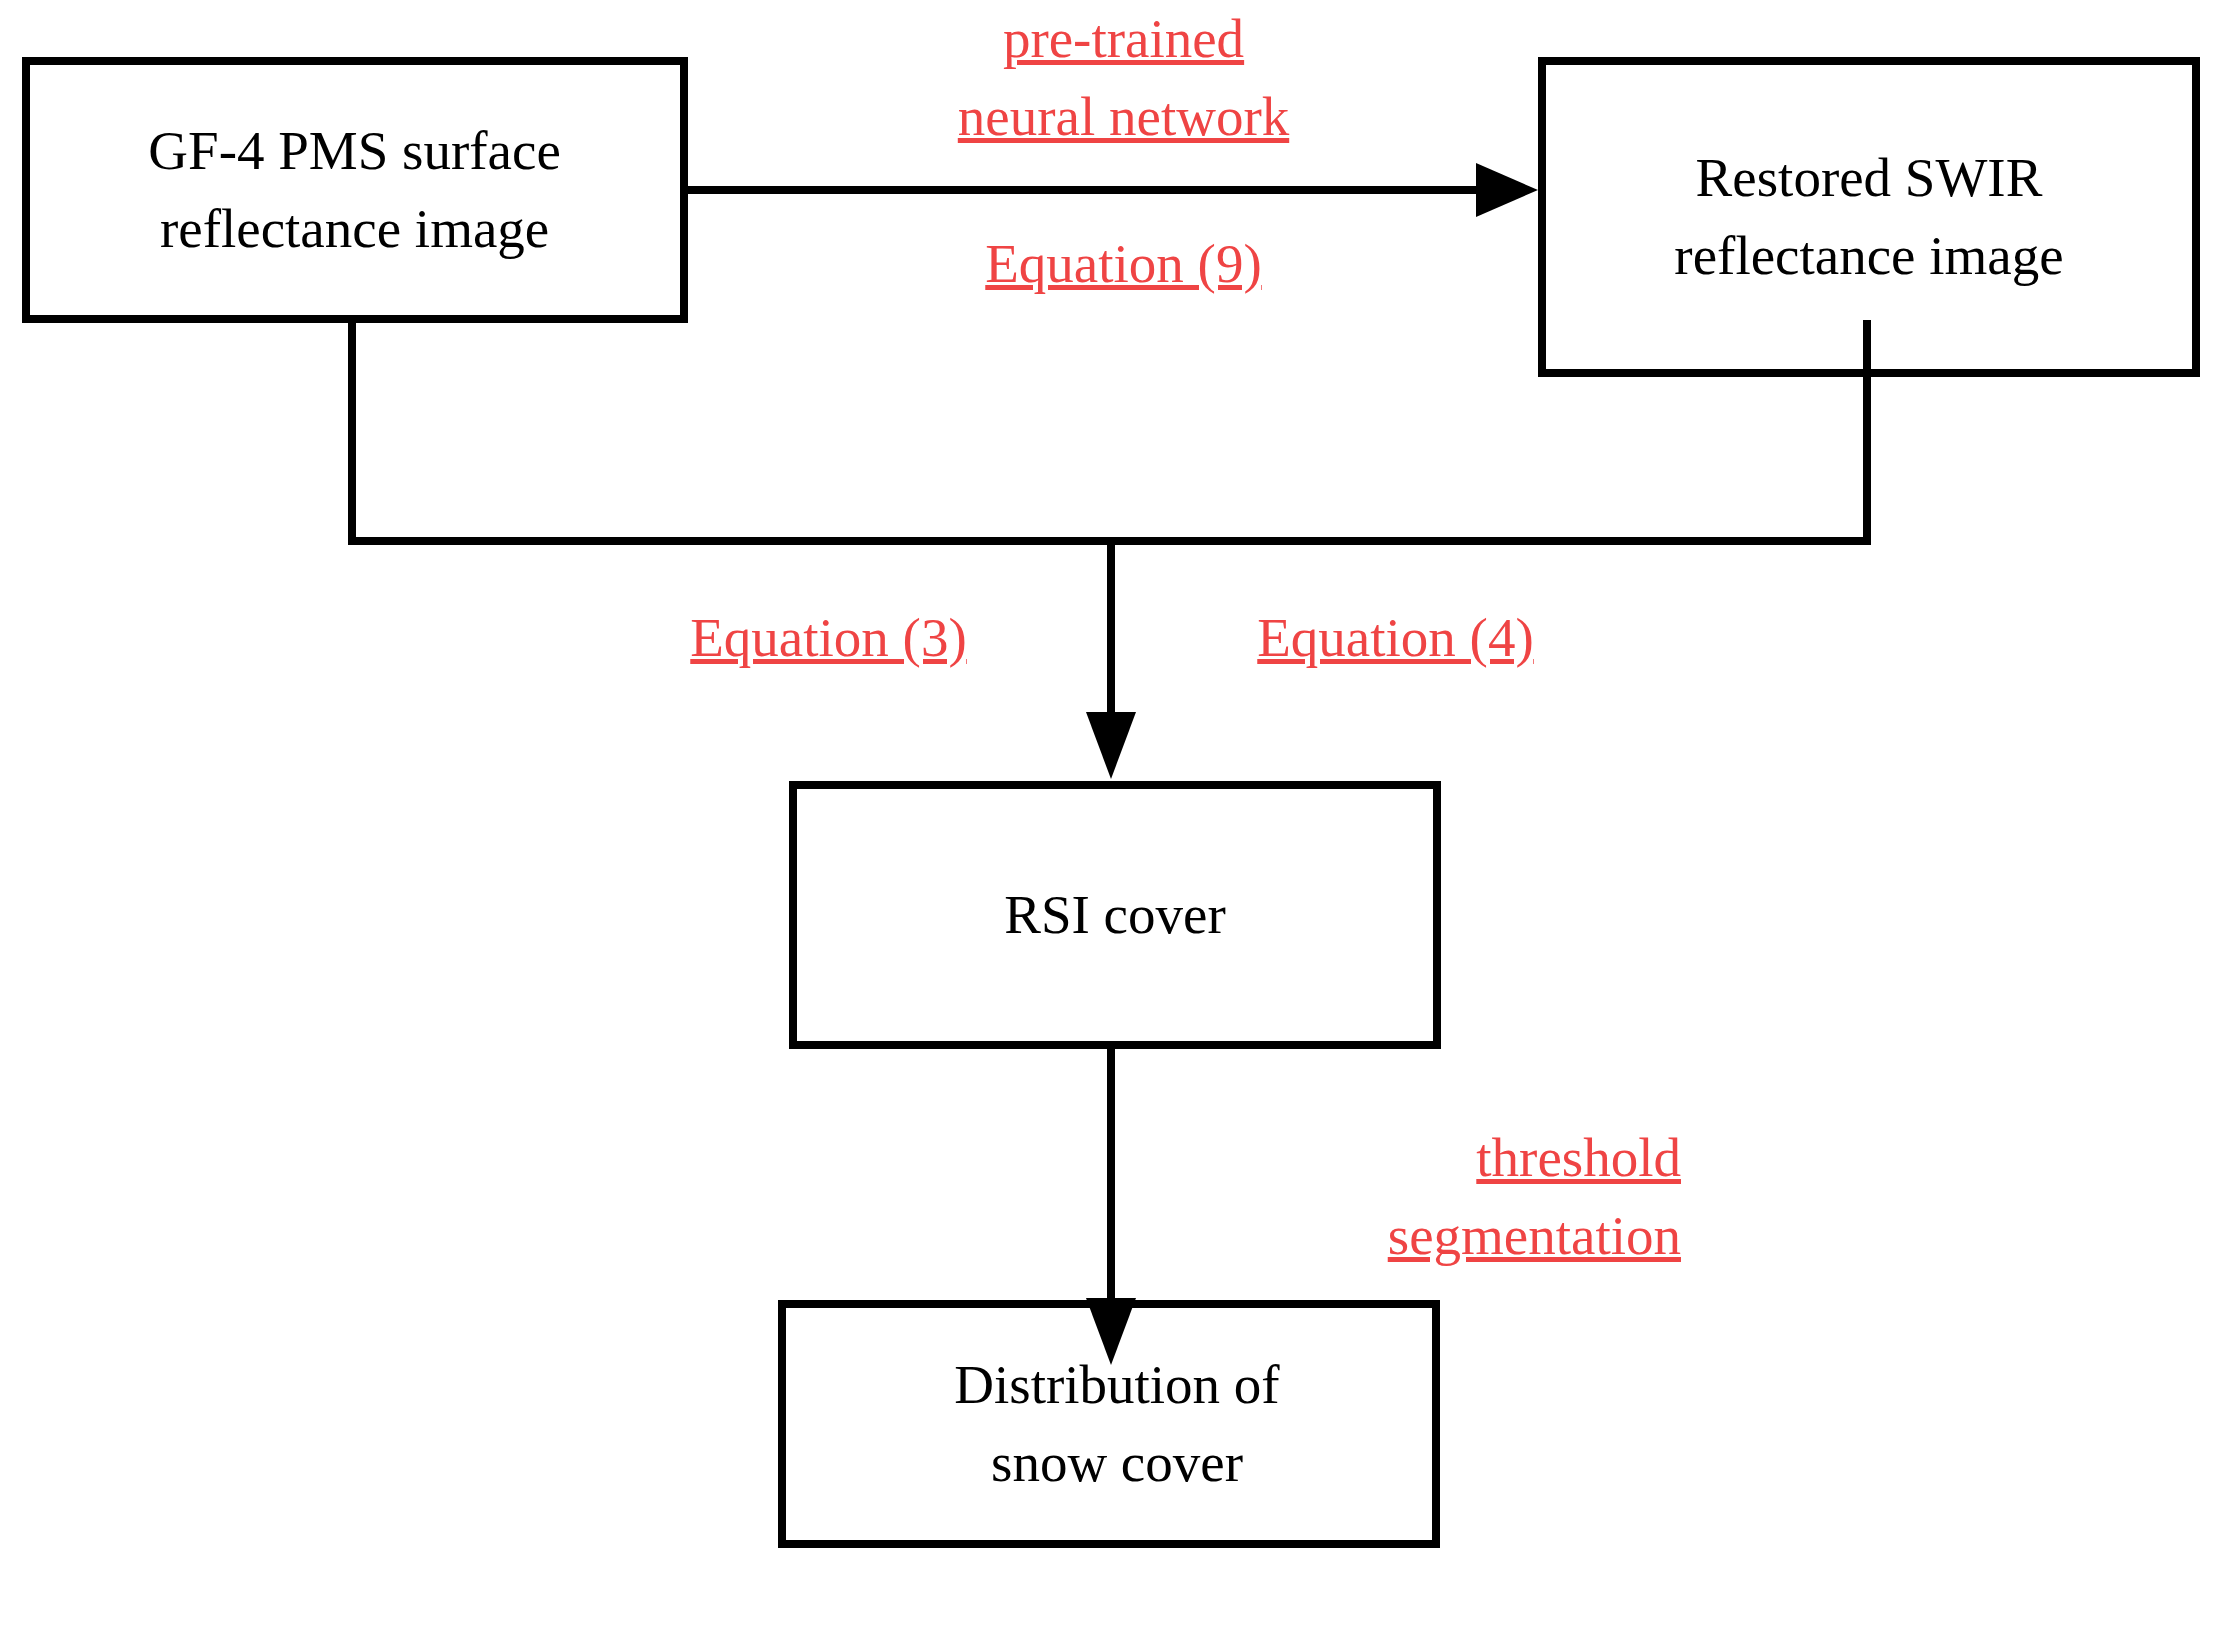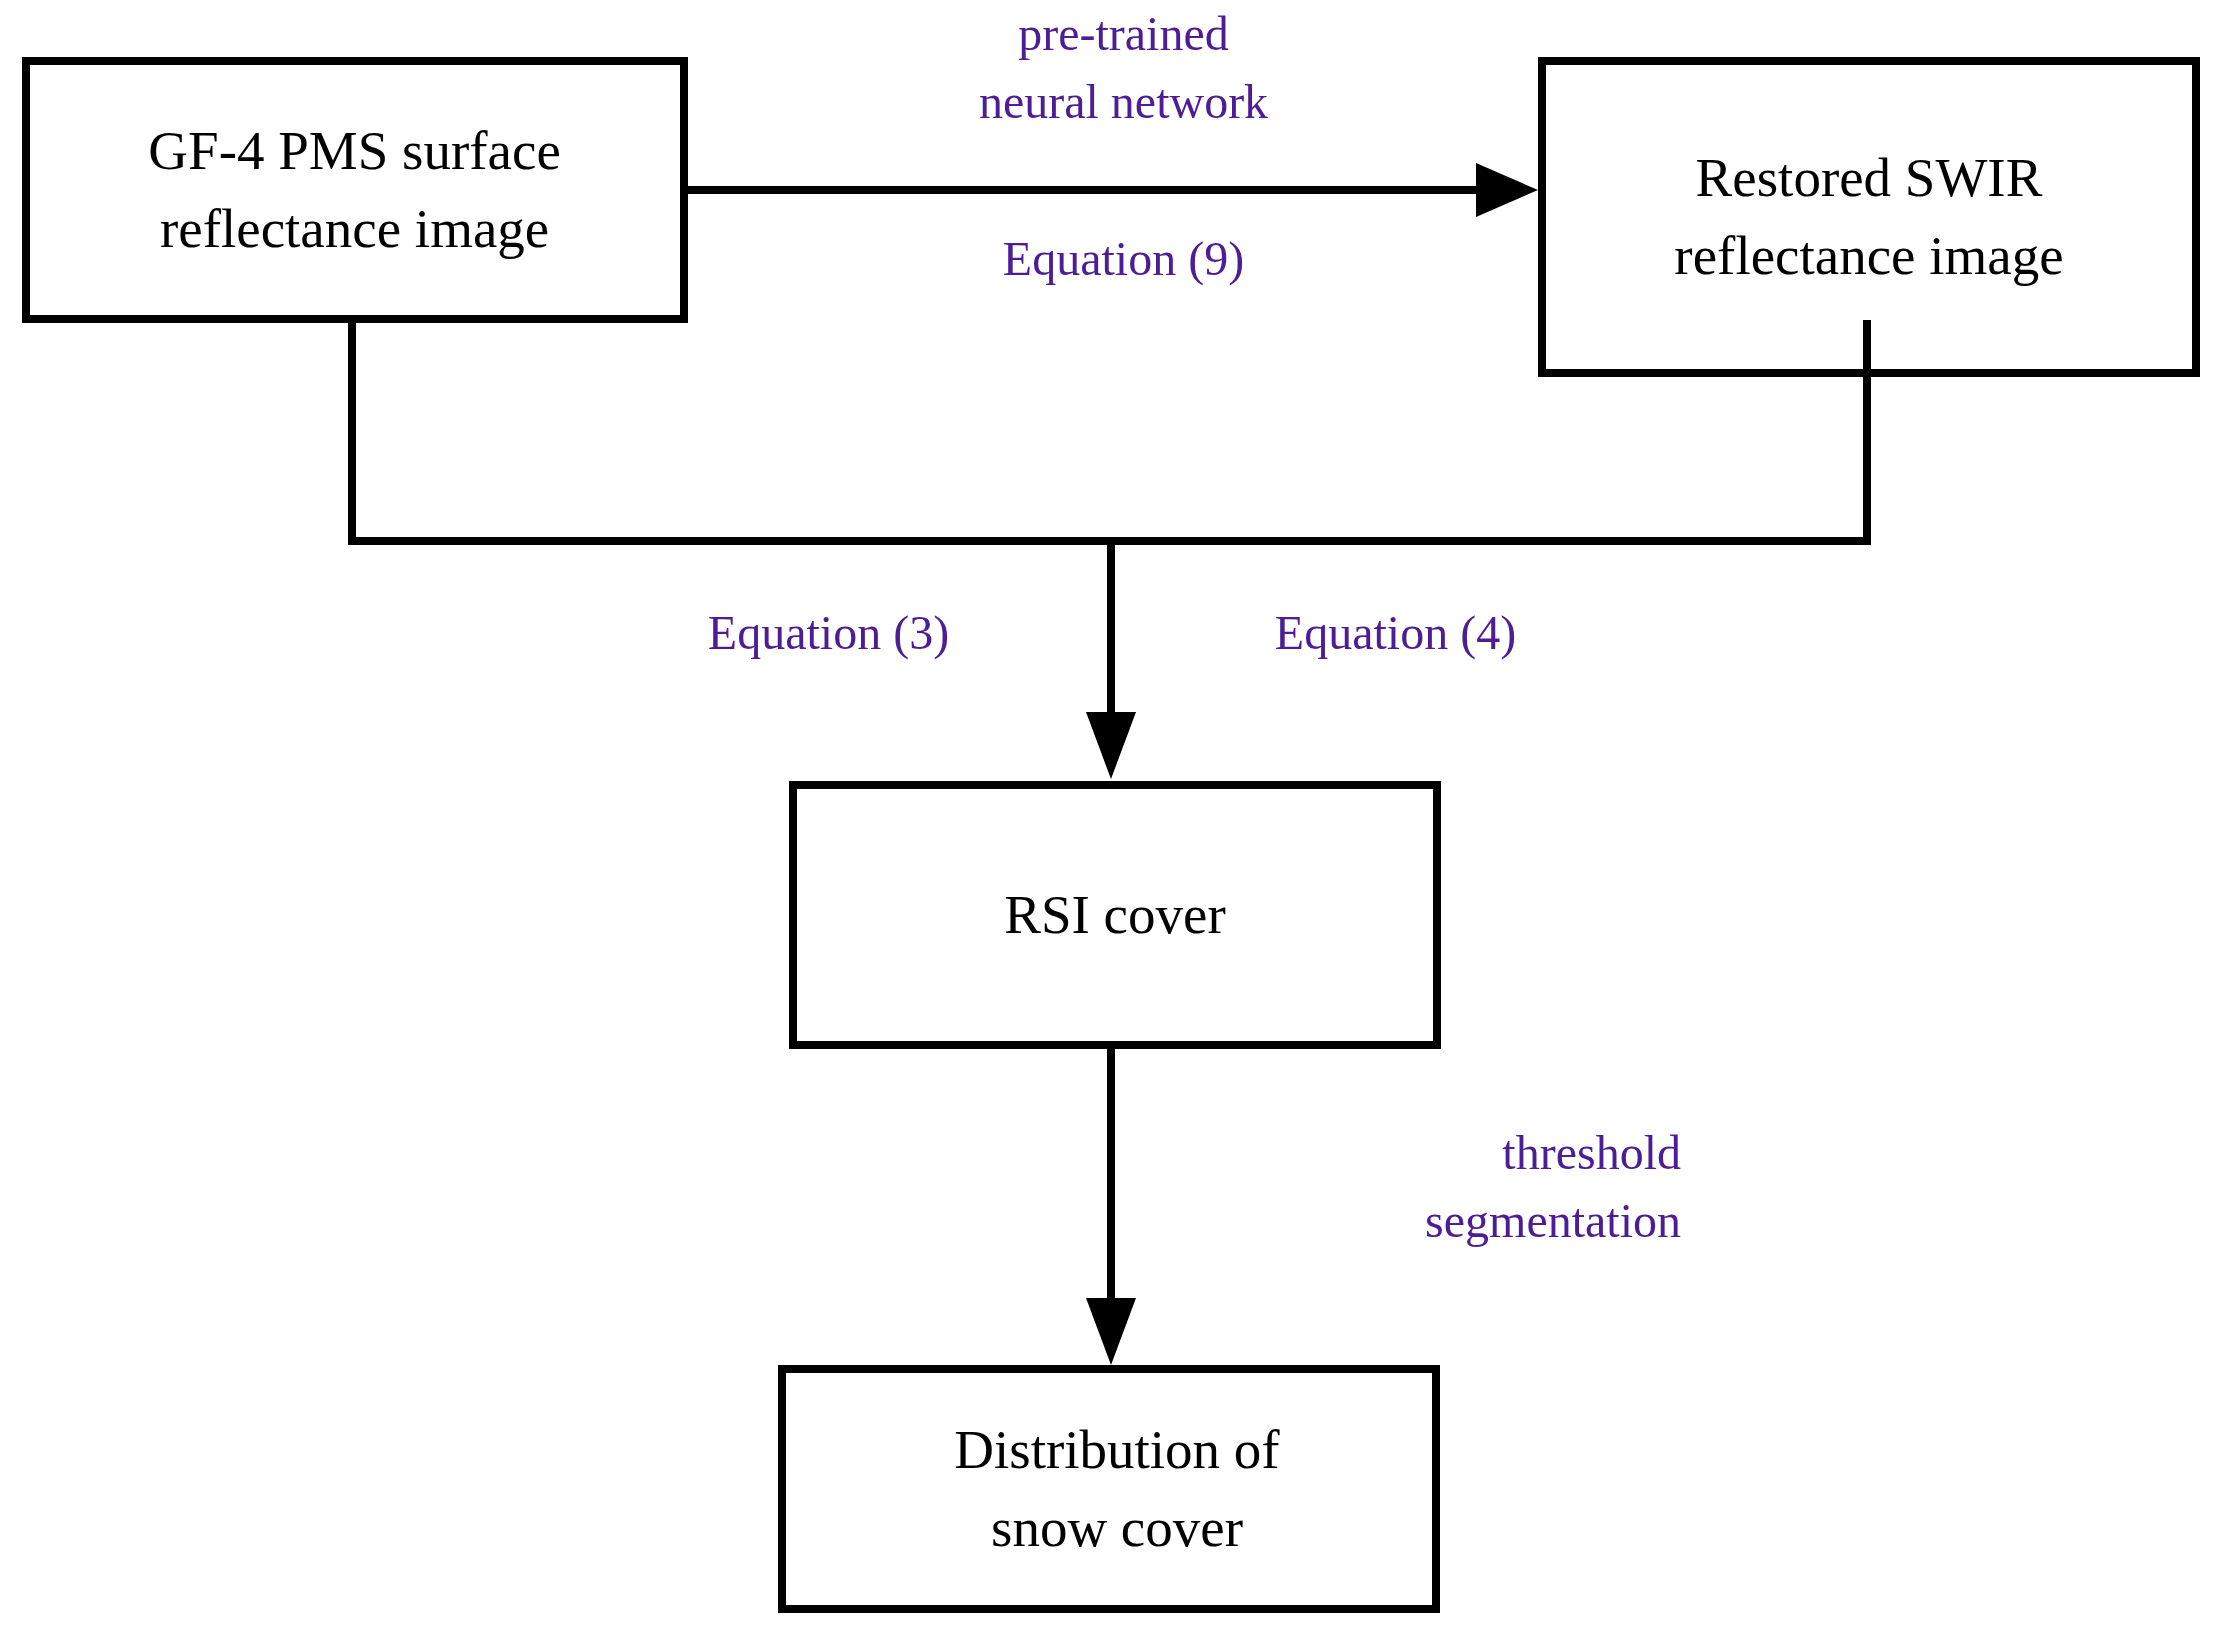--- a/index.html
+++ b/index.html
@@ -34,21 +34,21 @@
     font-size: 55px;
     color: #000000;
   }
   .node .line {
     display: block;
     white-space: nowrap;
   }
   #node-source   { left: 21.6px;  top: 57px;   width: 666px;  height: 266px; }
   #node-swir     { left: 1538px; top: 57px;  width: 662px;  height: 320px; }
   #node-rsi      { left: 789px;  top: 781px; width: 652px;  height: 268px; }
-  #node-snow     { left: 778px;  top: 1365px; width: 662px; height: 248px; padding-left: 16px; }
+  #node-snow     { left: 778px;  top: 1300px; width: 662px; height: 248px; padding-left: 16px; }
 
   
   .hline, .vline {
     position: absolute;
     background: #000000;
   }
   .hline { height: 8.3px; }
   .vline { width: 8.3px; }
 
   
@@ -65,25 +65,26 @@
     width: 0;
     height: 0;
     border-left: 25px solid transparent;
     border-right: 25px solid transparent;
     border-top: 67px solid #000000;
   }
 
   
   .edge-label {
     position: absolute;
-    font-size: 48px;
+    font-size: 55px;
     line-height: 1.42;
-    color: #4c1d95;
+    color: #ef4444;
     text-align: center;
     white-space: nowrap;
+    text-decoration: underline;
   }
   .edge-label .line { display: block; }
 </style>
 </head>
 <body>
 
 <div id="canvas">
 
   <div class="node" id="node-source">
     <span class="line">GF-4 PMS surface</span>

